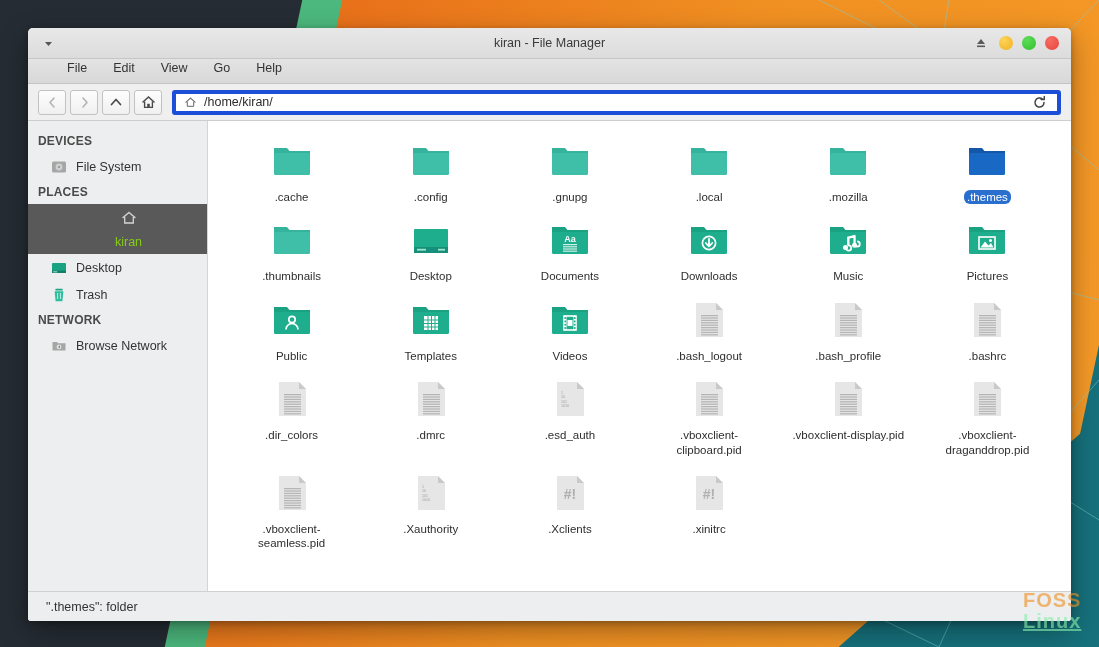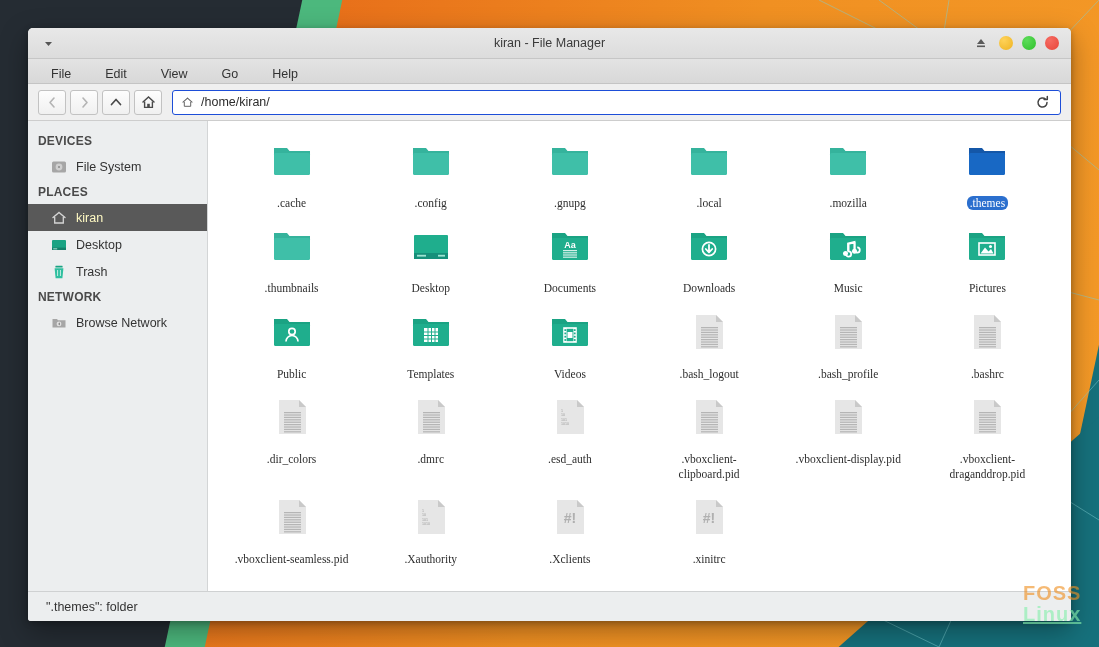--- a/index.html
+++ b/index.html
@@ -50,86 +50,86 @@
   .wbtn.min { background: radial-gradient(circle at 35% 30%, #ffd258, #eeb321); }
   .wbtn.max { background: radial-gradient(circle at 35% 30%, #5ddc5a, #2fc12b); }
   .wbtn.close { background: radial-gradient(circle at 35% 30%, #f66b62, #e8453a); }
   .eject-icon { width: 14px; height: 14px; margin-right: 2px; display:flex; align-items:center; justify-content:center; }
 
   
   .menubar {
     height: 25px; flex: none;
     background: linear-gradient(#e3e3e3,#d8d8d8);
     border-bottom: 1px solid #c4c4c4;
-    display: flex; align-items: flex-end; padding-left: 12px; gap: 12px;
+    display: flex; align-items: flex-start; padding-left: 28px; gap: 4px;
   }
   .menuitem { font-size: 12.5px; color: #333; padding: 2px 11px; cursor: default; }
 
   
   .toolbar {
     height: 37px; flex: none; background:#efefef;
     border-bottom: 1px solid #cdcdcd;
     display: flex; align-items: center; gap: 4px; padding: 0 10px;
   }
   .tbtn {
     width: 28px; height: 25px; border: 1px solid #c2c2c2; border-radius: 3px;
     background: linear-gradient(#fdfdfd,#f0f0f0);
     display: flex; align-items: center; justify-content: center;
   }
   .tbtn.dis { color: #b4b4b4; }
   .pathbar {
     flex: 1; height: 25px; margin-left: 6px; background: #fff;
-    border: 1px solid #1d4ed8; border-radius: 3px;
+    border: 4px solid #1d4ed8; border-radius: 3px;
     display: flex; align-items: center; padding: 0 8px; gap: 7px;
   }
   .path-text { font-size: 12.5px; color: #2c2c2c; }
   .reload-btn { margin-left: auto; display:flex; align-items:center; justify-content:center; width:20px; height:20px; }
 
   
   .wbody { flex: 1; display: flex; min-height: 0; }
 
   
   .sidebar {
     width: 180px; flex: none; background: #eceeef;
     border-right: 1px solid #d3d5d6; padding-top: 8px; overflow: hidden;
   }
   .sb-head { font-size: 12px; font-weight: bold; color: #4a4a4a; padding: 5px 0 5px 10px; letter-spacing:.2px; }
   .sb-item { display: flex; align-items: center; gap: 9px; padding: 5px 0 5px 22px; font-size: 12.5px; color: #333; }
-  .sb-item.active { background: #595959; color: #fef9c3; }
+  .sb-item.active { background: #595959; color: #84cc16; flex-direction: column; }
   .sb-ico { width: 17px; height: 17px; flex: none; display:flex; align-items:center; justify-content:center; }
 
   
   .filearea {
     flex: 1; background: #fff; position: relative; overflow: hidden;
     padding: 10px 0 0 0;
   }
   .grid {
     display: grid; grid-template-columns: repeat(6, 1fr);
     row-gap: 2px; padding: 0 14px;
   }
   .cell { display: flex; flex-direction: column; align-items: center; padding: 6px 2px 4px; }
   .cell .ico { width: 48px; height: 48px; display: flex; align-items: center; justify-content: center; }
   .cell .lbl {
-    margin-top: 11px; font-size: 11.5px; color: #2e2e2e; text-align: center;
-    line-height: 1.25; max-width: 116px; word-break: break-word; font-family: Liberation Serif, serif;
+    margin-top: 5px; font-size: 11.5px; color: #2e2e2e; text-align: center;
+    line-height: 1.25; max-width: 116px; word-break: break-word;
   }
   .cell.selected .lbl { background: #2b6fce; color: #fff; border-radius: 6px; padding: 0 3px; }
 
   
   .statusbar {
     height: 30px; flex: none; background: #eceeef; border-top: 1px solid #cfd1d2;
     display: flex; align-items: center; padding-left: 18px;
     font-size: 12.5px; color: #333;
   }
 
   
   #watermark {
     position: absolute; right: 14px; bottom: 8px; width: 62px; height: 56px;
     opacity: .62; pointer-events: none; z-index: 20;
-    display: flex; flex-direction: column; align-items: flex-start; justify-content: flex-start;
+    display: flex; flex-direction: column; align-items: flex-start; justify-content: center;
     font-weight: bold; letter-spacing: 1px;
   }
   .wm-foss  { color: #f09022; font-size: 20px; line-height: 20px; }
   .wm-linux { color: #86efac; font-size: 20px; line-height: 22px; text-decoration: underline; }
 </style>
 </head>
 <body>
 
 <div id="desktop">
   <div class="wp-dark"></div>

